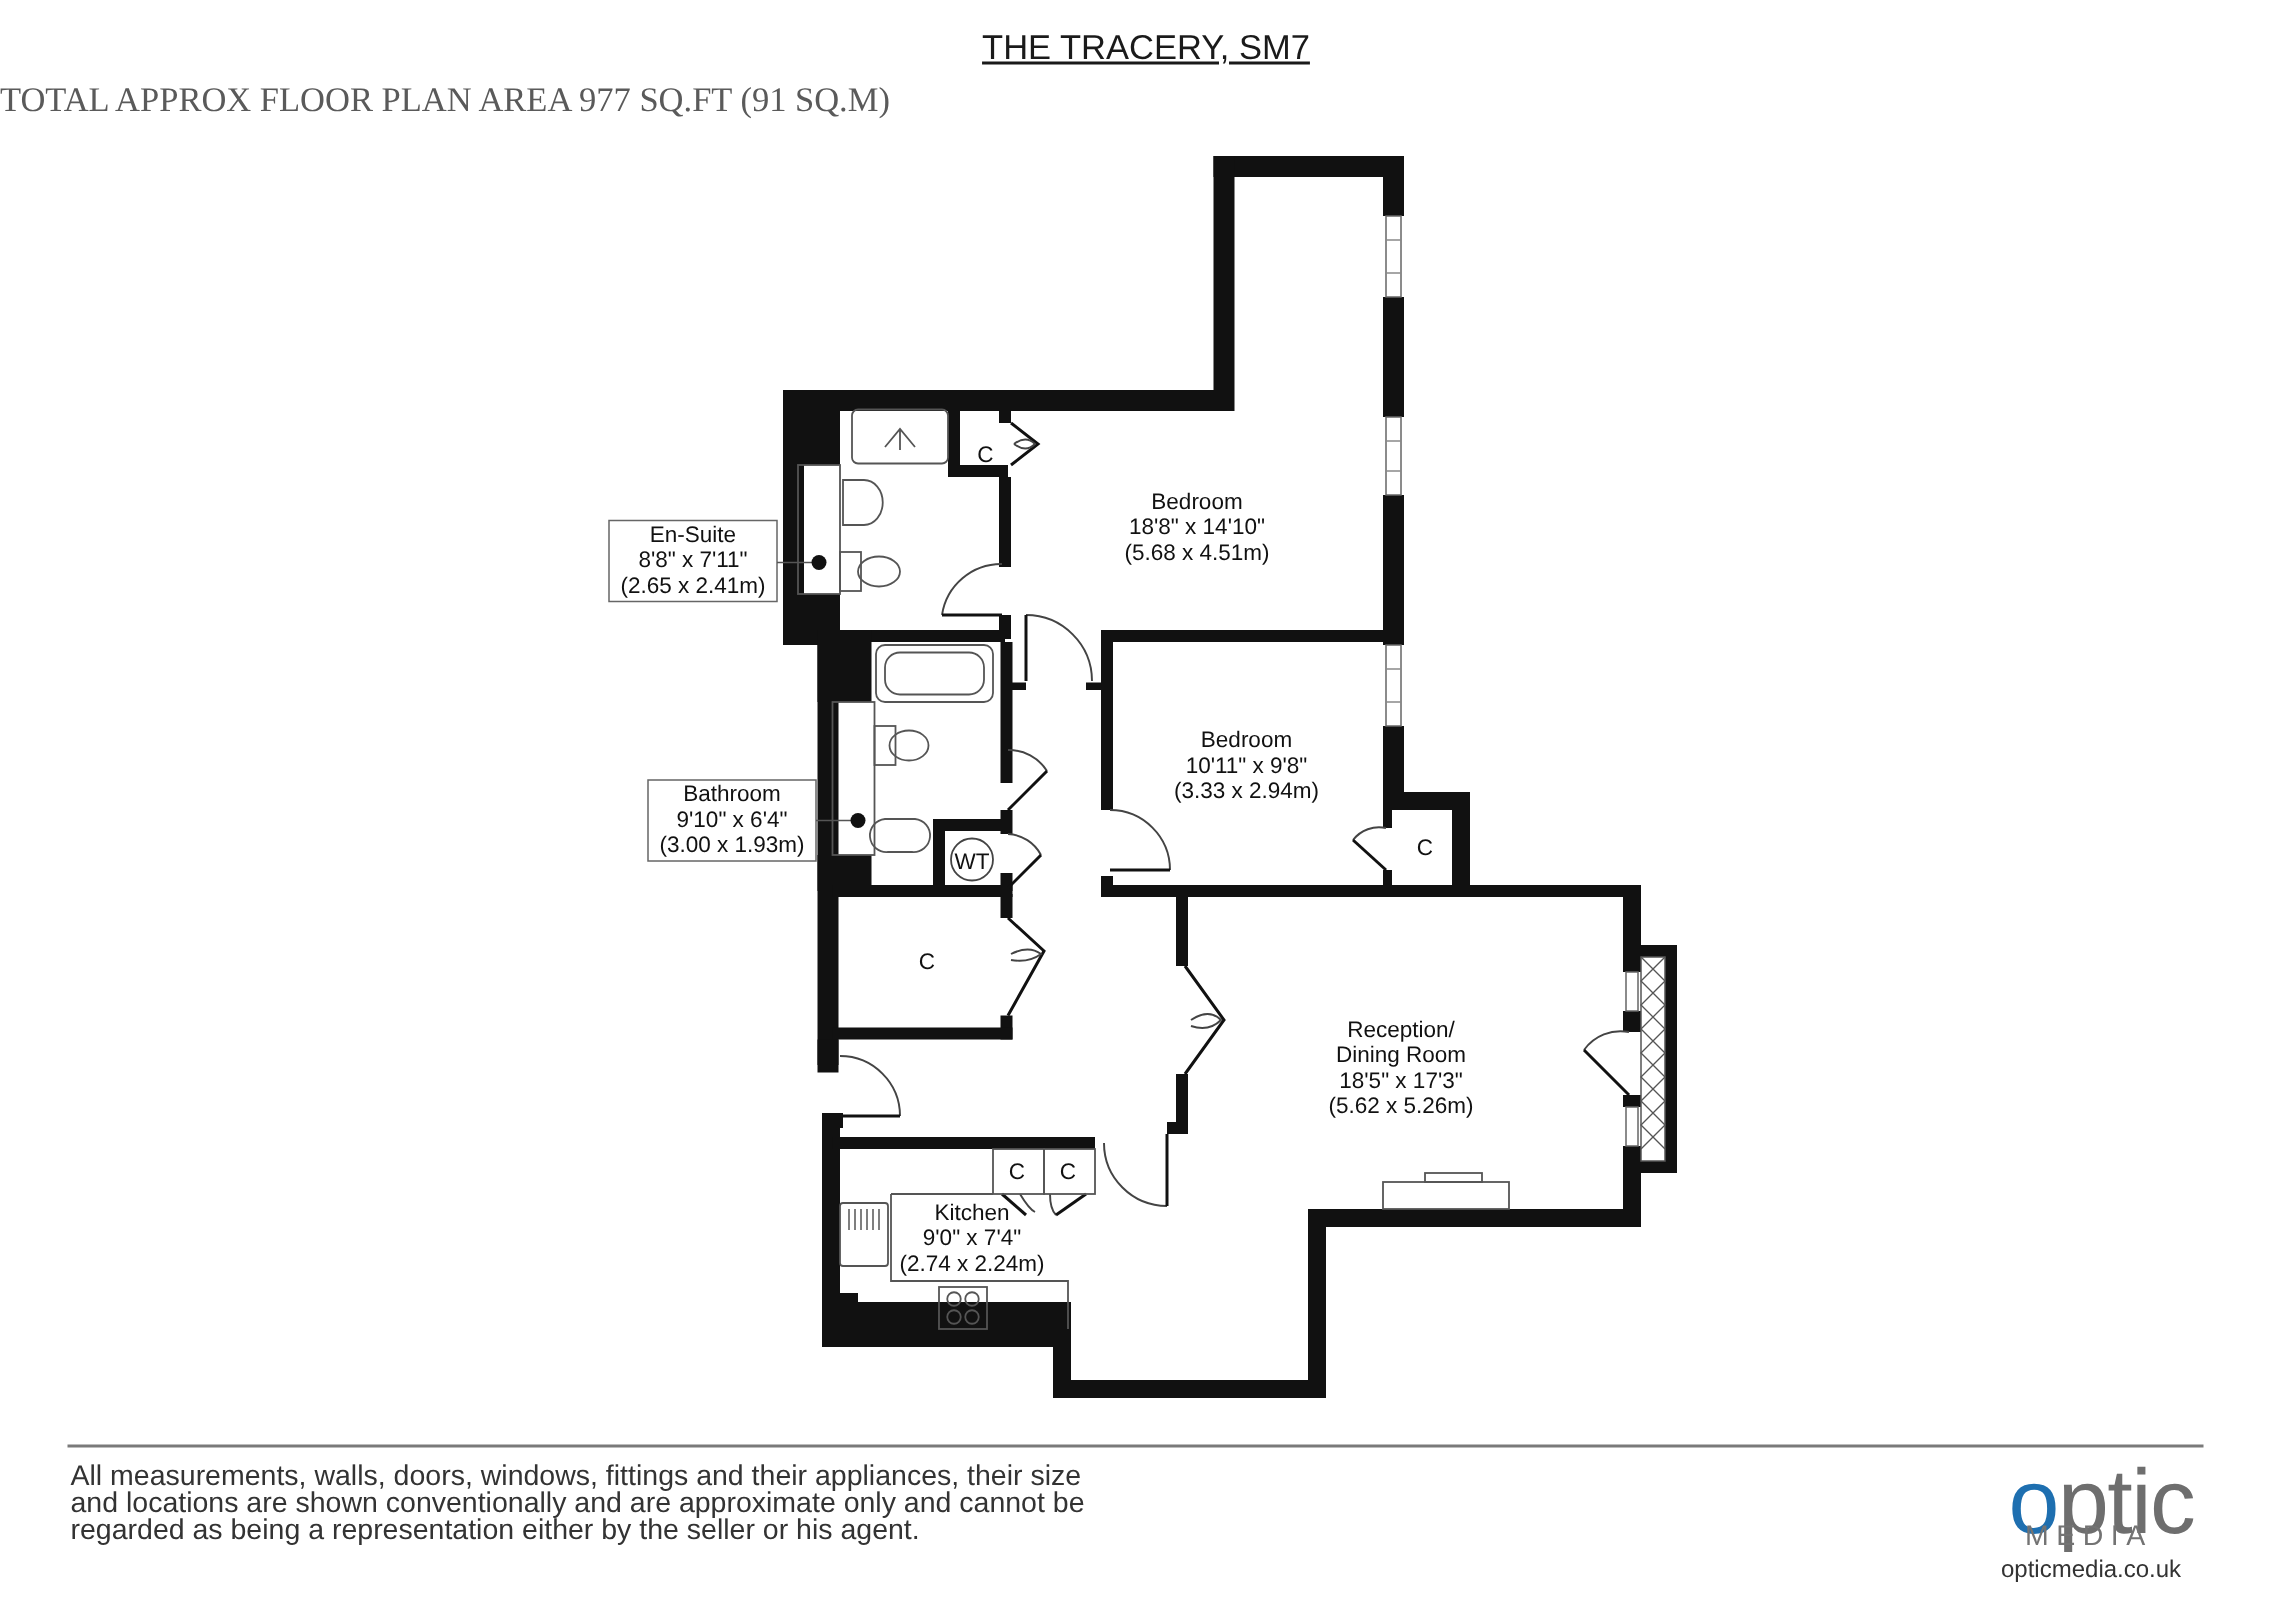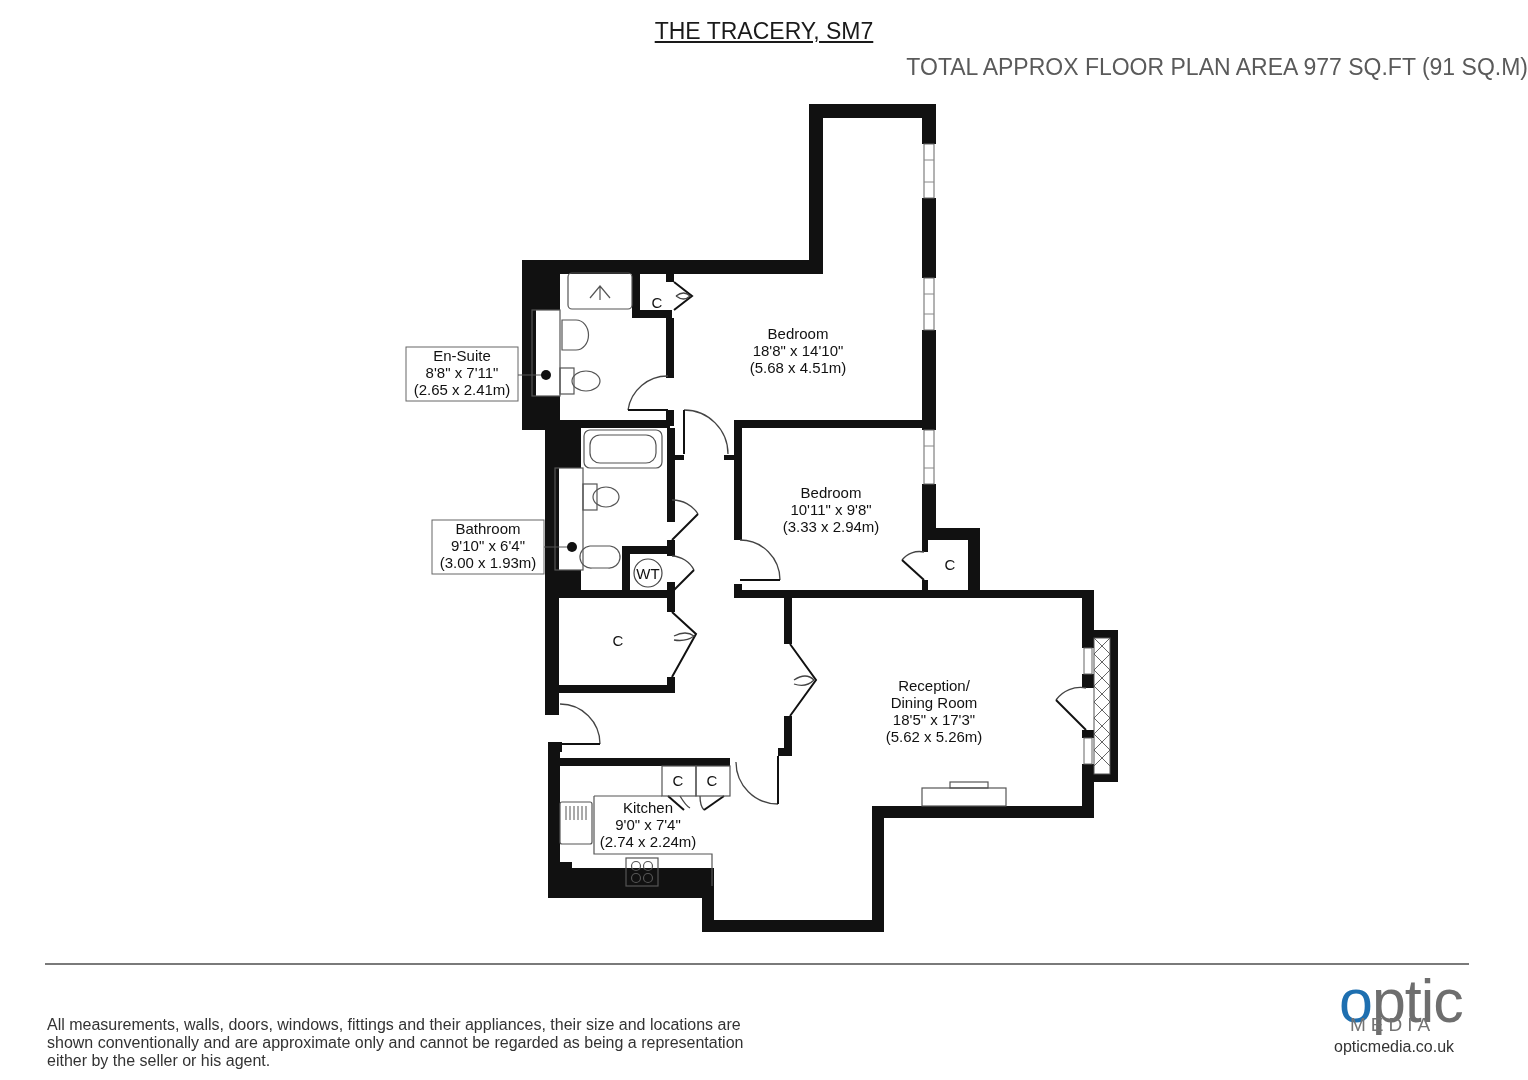--- a/index.html
+++ b/index.html
@@ -1,27 +1,27 @@
 <!DOCTYPE html>
 <html><head>
   <meta charset="utf-8">
   <style>
     html, body { margin:0; padding:0; background:#ffffff; }
     body { width:1528px; height:1080px; position:relative; overflow:hidden; font-family:"Liberation Sans", sans-serif; }
     .title { position:absolute; left:0; width:1528px; top:18px; text-align:center; font-size:23px; color:#1a1a1a; letter-spacing:0;text-decoration:underline; }
-    .subtitle { position:absolute; left:0; width:1528px; top:54px; text-align:right; font-size:23px; color:#5a5a5a; }
+    .subtitle { position:absolute; left:0; width:1528px; top:54px; text-align:left; font-size:23px; color:#5a5a5a;font-family:Liberation Serif, serif; }
     svg.plan { position:absolute; left:0; top:0; }
     .wall { fill:#111111; }
     .thin { fill:none; stroke:#555; stroke-width:1.2; }
     .door { fill:none; stroke:#444; stroke-width:1.3; }
     .leaf { stroke:#111; stroke-width:2; }
     .lbl { font-family:"Liberation Sans", sans-serif; font-size:15px; fill:#111; text-anchor:middle; }
     .callout { fill:#fff; stroke:#666; stroke-width:1; }
     .divider { position:absolute; left:45px; top:963px; width:1424px; height:2px; background:#7a7a7a; }
-    .disclaimer { position:absolute; left:47px; top:976px; width:700px; font-size:16px; line-height:18px; color:#333;margin-top:40px; }
+    .disclaimer { position:absolute; left:47px; top:976px; width:700px; font-size:19px; line-height:18px; color:#333; }
     .logo { position:absolute; left:1330px; top:972px; width:145px; height:90px; }
     .logo-optic { position:absolute; left:9px; top:-6px; font-size:61px; color:#6e6e6e; letter-spacing:-1px; font-family:Liberation Sans, sans-serif; }
     .logo-optic .o { color:#1e6fb0; }
     .logo-media { position:absolute; left:20px; top:42px; font-size:19px; color:#737373; letter-spacing:5px; }
     .logo-url { position:absolute; left:4px; top:66px; font-size:16px; color:#333;text-align:center; }
   </style>
 </head>
 <body>
 
 <div class="title">THE TRACERY, SM7</div>

